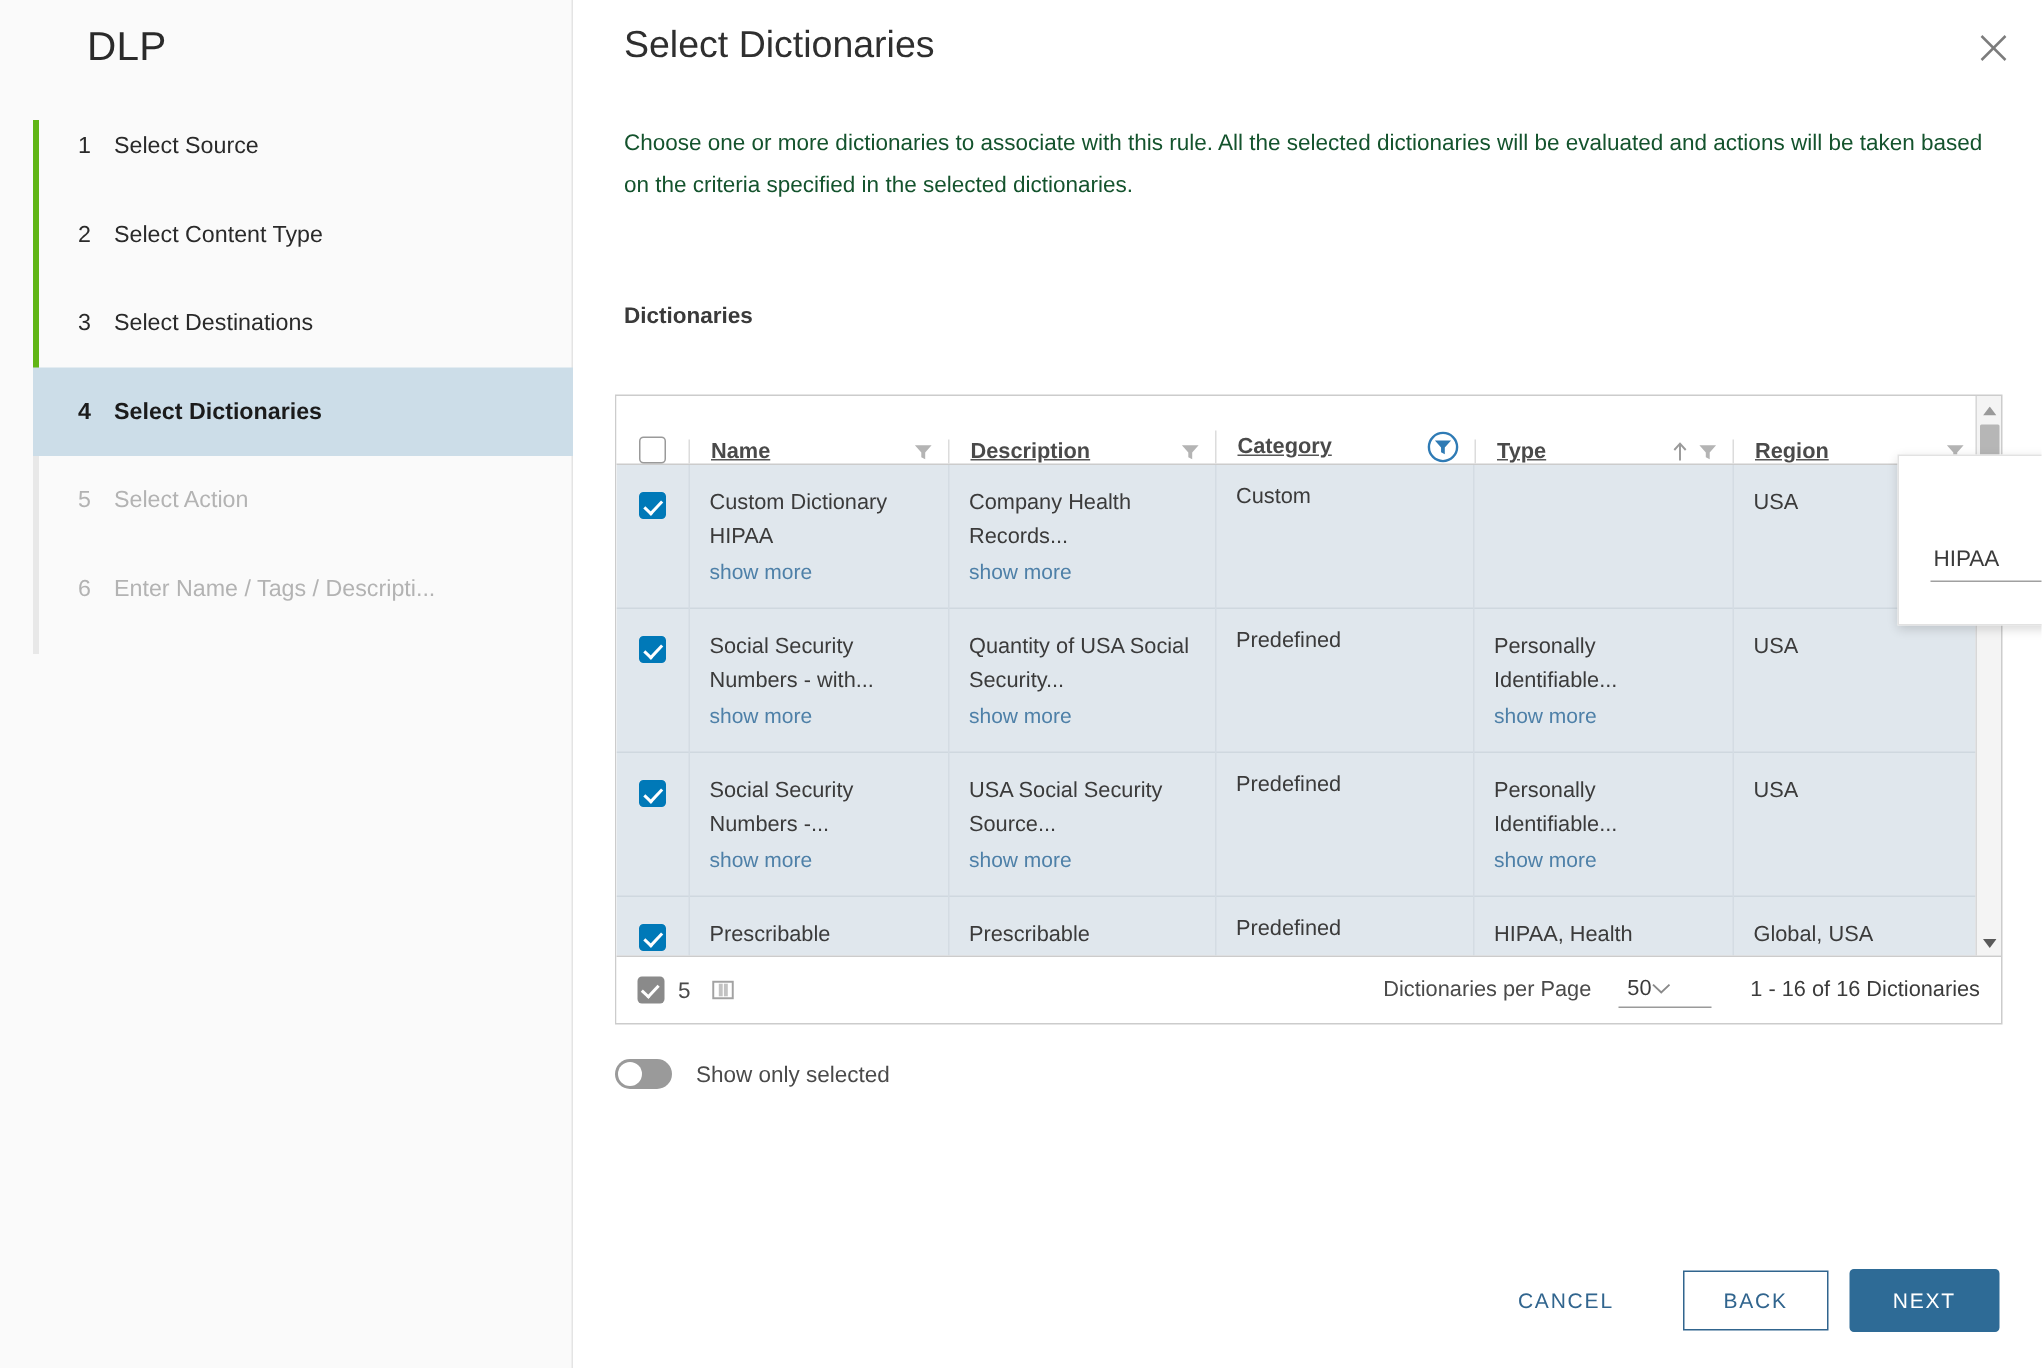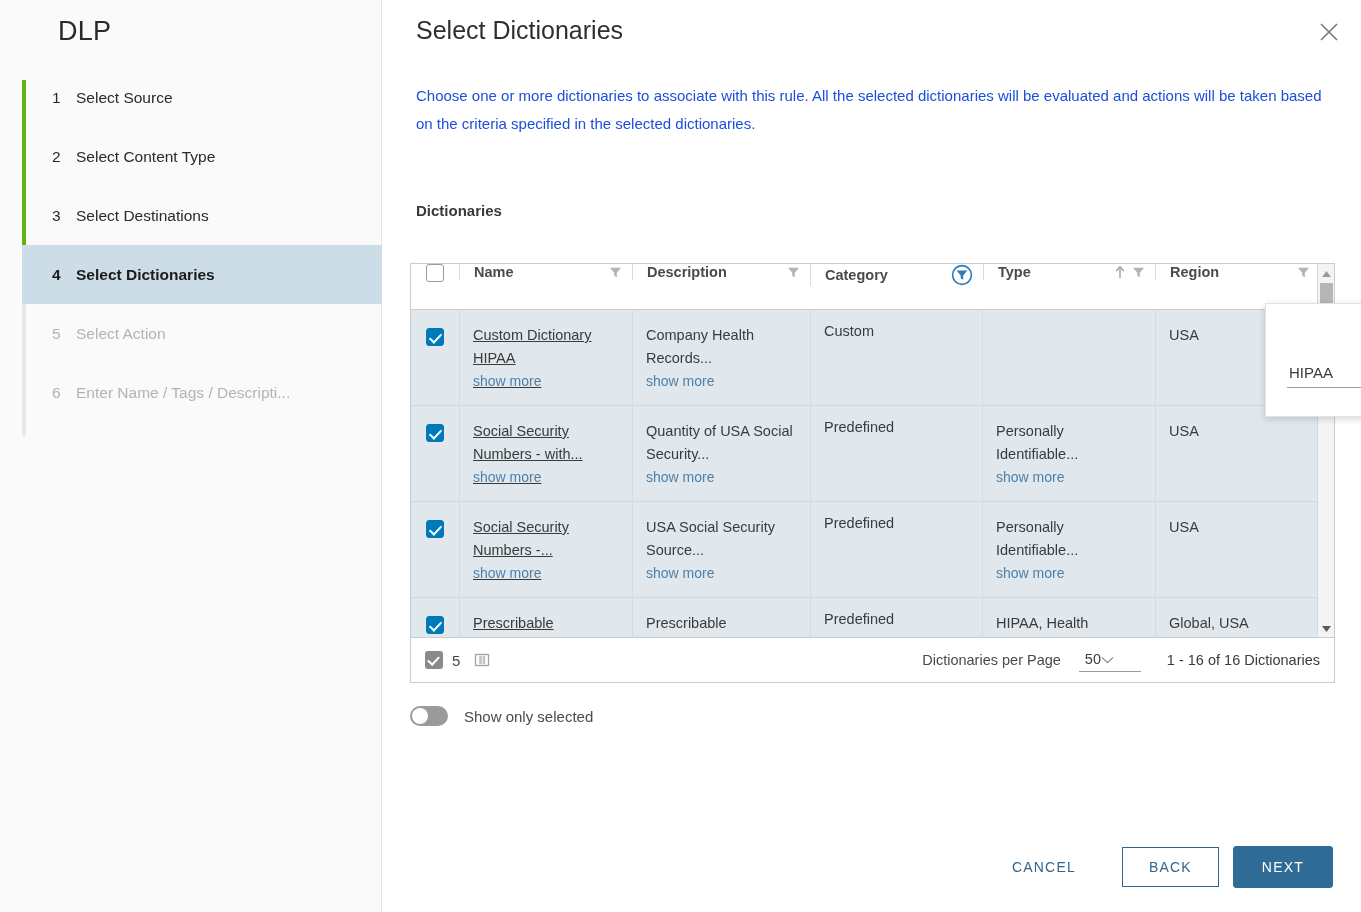--- a/index.html
+++ b/index.html
@@ -49,35 +49,35 @@
     position: absolute; left: 33px; top: 16px;
     font-size: 25px; color: #2f2f2f; font-weight: 400;
   }
   .close-x {
     position: absolute; right: 14px; top: 14px; width: 36px; height: 36px;
     cursor: pointer; display:flex; align-items:center; justify-content:center;
   }
   .close-x svg { display:block; }
   .intro {
     position: absolute; left: 33px; top: 82px; width: 920px;
-    font-size: 15px; line-height: 28px; color: #1d4ed8;
+    font-size: 15px; line-height: 28px; color: #14532d;
   }
   .section-label {
     position: absolute; left: 33px; top: 202px;
     font-size: 15px; font-weight: 700; color: #3a3a3a;
   }
 
   
   .grid {
     position: absolute; left: 27px; top: 263px; width: 925px; height: 420px;
     border: 1px solid #cccccc; background: #fff;
   }
   .grid-head {
     position: relative; height: 46px; background: #fff;
-    border-bottom: 1px solid #cccccc; display: flex; align-items: flex-start;
+    border-bottom: 1px solid #cccccc; display: flex; align-items: flex-end; text-decoration: underline;
   }
   .hcell {
     position: relative; display: flex; align-items: center;
     font-size: 14.5px; font-weight: 700; color: #4a4a4a;
     padding-left: 14px; border-left: 1px solid #dcdcdc;
   }
   .hcell:first-child { border-left: none; }
   .hcell .htext { flex: 1 1 auto; }
   .hcell .hicons { display:flex; align-items:center; gap: 6px; padding-right: 10px; }
   .c-check { width: 48px; padding-left: 0; justify-content: center; }
@@ -110,21 +110,21 @@
   .grid-body { position: relative; height: 328px; overflow: hidden; background:#fff; }
   .row {
     display: flex; align-items: flex-start; height: 96px;
     background: #e0e7ed; border-bottom: 1px solid #cfd8df;
   }
   .row .cell {
     font-size: 14.5px; color: #3b3b3b; line-height: 23px;
     padding: 14px 12px 0 14px;
   }
   .row .cell.c-check { padding: 18px 0 0 0; display:flex; justify-content:center; }
-  .row .cell.c-name { width: 173px; text-decoration: underline; }
+  .row .cell.c-name { width: 173px; }
   .row .cell.c-desc { width: 178px; }
   .row .cell.c-type { width: 172px; padding-top: 10px; }
   .row .cell.c-cat  { width: 173px; }
   .row .cell.c-reg  { width: 165px; }
   .showmore { color: #4e80a8; font-size: 14px; cursor: pointer; display:block; }
 
   .vline {
     position: absolute; top: 0; width: 1px; height: 100%;
     background: #d4dce3;
   }

